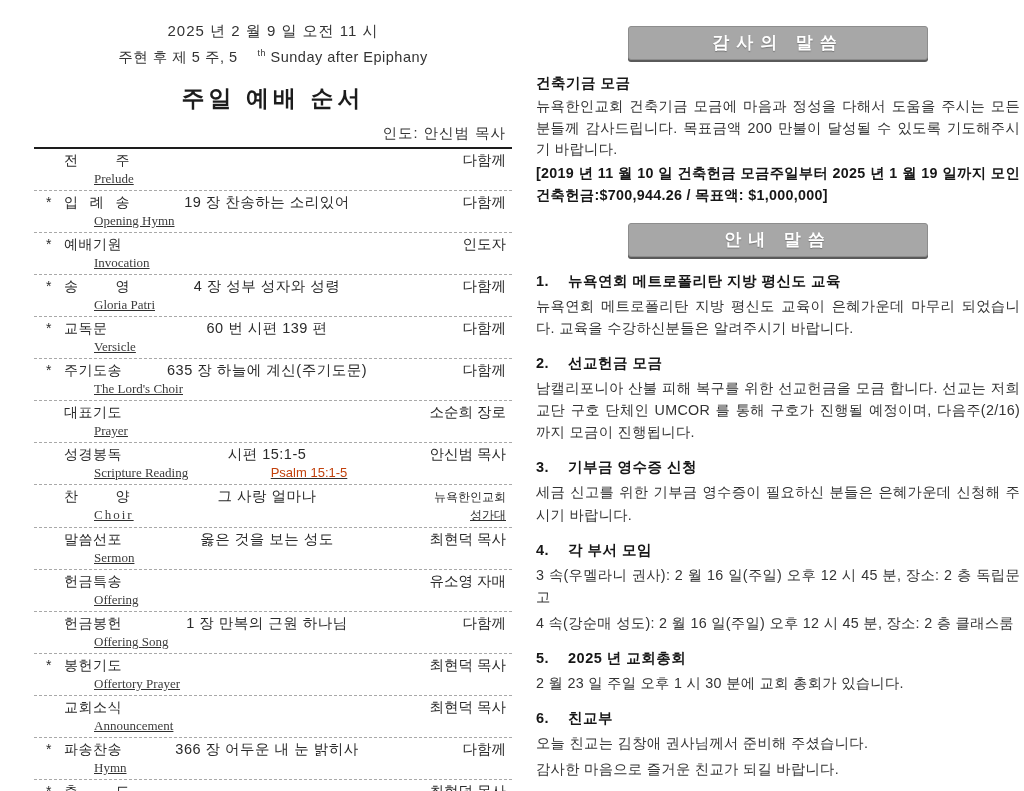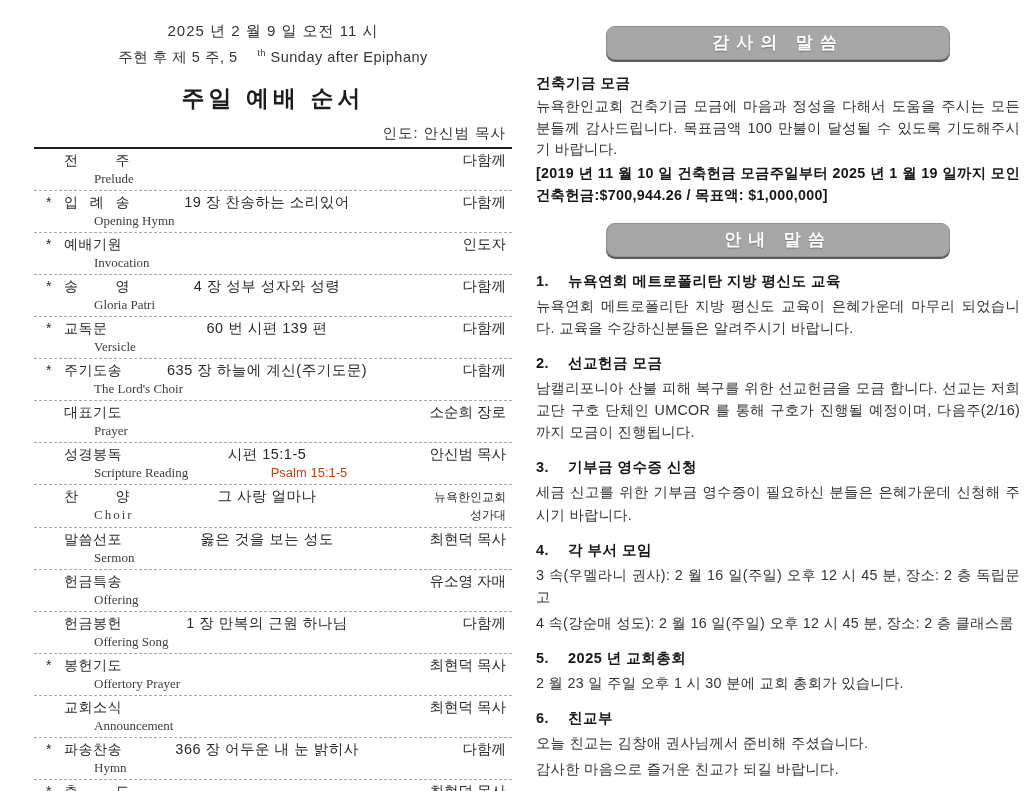--- a/index.html
+++ b/index.html
@@ -22,33 +22,33 @@
   .leader-line { text-align: right; font-size: 14.5px; color: #333; margin-top: 10px; padding-right: 6px; letter-spacing: 1px; }
 
   .order-table { margin-top: 4px; border-top: 2px solid #1d1d1d; border-bottom: 3px solid #1d1d1d; }
   .row { border-bottom: 1px dashed #a9a9a9; padding: 2px 6px 3px 0; }
   .row:last-child { border-bottom: none; }
   .oline { display: flex; align-items: baseline; }
   .star-cell { width: 30px; padding-left: 12px; font-size: 14px; color: #2a2a2a; flex: none; }
   .kr-cell { width: 66px; flex: none; font-size: 14px; color: #2a2a2a; text-align: justify; text-align-last: justify; letter-spacing: 0.5px; }
   .center-cell { flex: 1; text-align: center; font-size: 14.5px; color: #2a2a2a; letter-spacing: 0.5px; }
   .who-cell { width: 102px; flex: none; text-align: right; font-size: 14.5px; color: #2a2a2a; }
-  .line2 { margin-top: 1px; }
+  .line2 { margin-top: 1px; text-decoration: underline; }
   .en-cell { width: 150px; flex: none; font-family: "Liberation Serif", serif; font-size: 13px; color: #3c3c3c; padding-left: 30px; }
   .center2-cell { flex: 1; text-align: center; font-size: 13px; color: #c2410c; }
   .who2-cell { width: 102px; flex: none; text-align: right; font-size: 14.5px; color: #2a2a2a; }
   
   .row:nth-child(9) .who-cell, .row:nth-child(9) .who2-cell { font-size: 12px; }
   .row:nth-child(9) .en-cell { letter-spacing: 2px; }
 
   
   .col-right { width: 488px; margin-left: 24px; padding-right: 4px; }
   .banner {
-    width: 344px; margin: 8px auto 14px auto; padding: 4px 0 5px 0;
-    background: #a7a7a7; border: 1px solid #8d8d8d; border-radius: 9px;
+    width: 300px; margin: 8px auto 14px auto; padding: 4px 0 5px 0;
+    background: #a7a7a7; border: 1px solid #8d8d8d; border-radius: 3px;
     box-shadow: 0 2px 0 #5a5a5a;
     text-align: center; color: #ffffff; font-weight: bold; font-size: 17px;
     letter-spacing: 7px; text-shadow: 0 1px 1px rgba(60,60,60,0.45);
   }
   .banner2 { margin-top: 16px; }
   .b { font-weight: bold; color: #161616; }
   .thanks-heading { font-size: 14.5px; margin-top: 2px; letter-spacing: 0.5px; }
   .para { font-size: 14.3px; line-height: 1.52; text-align: justify; color: #333; margin-top: 3px; letter-spacing: 0.3px; }
   .para-bold { font-size: 14.3px; line-height: 1.52; text-align: justify; margin-top: 2px; letter-spacing: 0.3px; }
 
@@ -292,21 +292,21 @@
       </div>
       </div>
 
   </div>
 
   <div class="col-right">
     <div class="banner">감사의 말씀</div>
 
     <div>
       <div class="b thanks-heading">건축기금 모금</div>
-      <div class="para">뉴욕한인교회 건축기금 모금에 마음과 정성을 다해서 도움을 주시는 모든 분들께 감사드립니다. 목표금액 100 만불이 달성될 수 있도록 기도해주시기 바랍니다.</div>
+      <div class="para">뉴욕한인교회 건축기금 모금에 마음과 정성을 다해서 도움을 주시는 모든 분들께 감사드립니다. 목표금액 200 만불이 달성될 수 있도록 기도해주시기 바랍니다.</div>
       <div class="para-bold b">[2019 년 11 월 10 일 건축헌금 모금주일부터 2025 년 1 월 19 일까지 모인 건축헌금:$700,944.26 / 목표액: $1,000,000]</div>
     </div>
 
     <div class="banner banner2">안내 말씀</div>
 
     <div id="notice-list">
         <div class="notice">
         <div class="b notice-heading">
           <span class="notice-num">1.</span><span>뉴욕연회 메트로폴리탄 지방 평신도 교육</span>
         </div>

